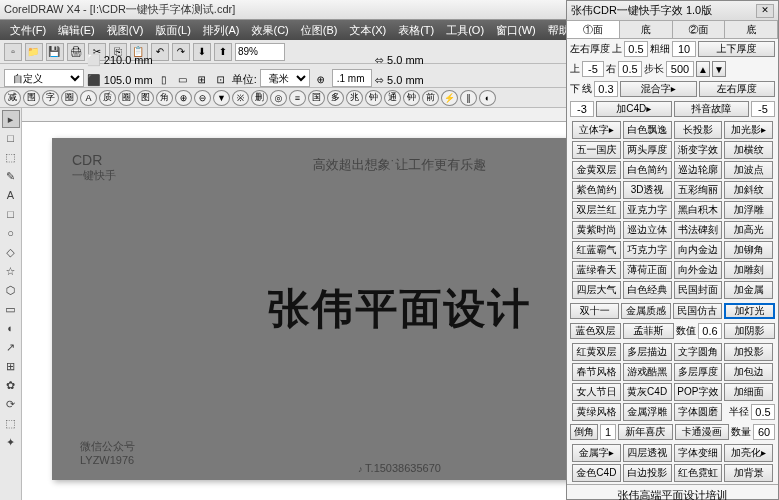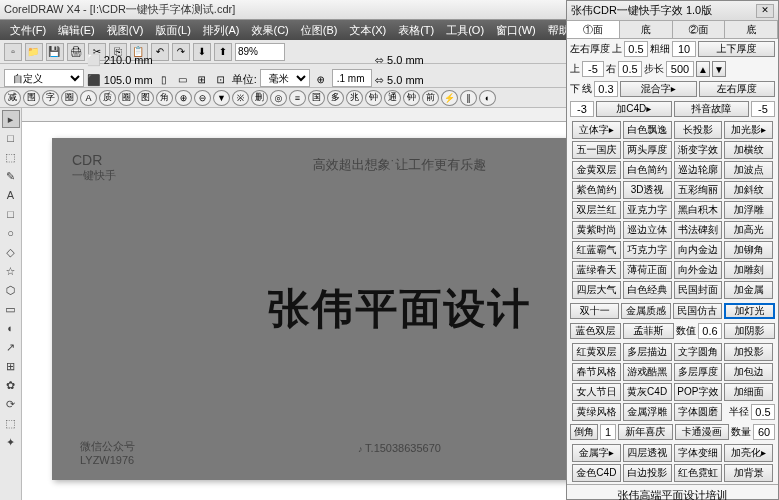--- a/index.html
+++ b/index.html
@@ -23,21 +23,21 @@
 .toolbox .tool{width:18px;height:18px;border:1px solid transparent;display:flex;align-items:center;justify-content:center;font-size:11px;color:#444}
 .toolbox .tool.sel{background:#d0d0d0;border-color:#888}
 .canvas-area{flex:1;background:#fff;position:relative;overflow:hidden}
 .ruler-h{height:14px;background:#f0f0f0;border-bottom:1px solid #aaa}
 .canvas{position:absolute;top:30px;left:30px;right:10px;bottom:20px;background:#7a7a7a;box-shadow:2px 2px 6px rgba(0,0,0,0.3)}
 .canvas .logo{position:absolute;top:14px;left:20px;color:#444;font-size:10px}
 .canvas .slogan{position:absolute;top:18px;left:50%;transform:translateX(-50%);color:#444;font-size:13px}
 .canvas .cdrlogo{position:absolute;top:14px;right:20px;color:#444;font-size:9px;text-align:right}
 .canvas .maintext{position:absolute;top:50%;left:50%;transform:translate(-50%,-50%);color:#111;font-size:42px;font-weight:900;letter-spacing:2px}
 .canvas .bl{position:absolute;bottom:14px;left:28px;color:#444;font-size:9px}
-.canvas .bc{position:absolute;bottom:26px;left:50%;transform:translateX(-50%);color:#444;font-size:9px}
+.canvas .bc{position:absolute;bottom:6px;left:50%;transform:translateX(-50%);color:#444;font-size:9px}
 .canvas .br{position:absolute;bottom:14px;right:20px;color:#444;font-size:9px}
 .canvas .qr{position:absolute;bottom:40px;right:20px;width:30px;height:30px;background:repeating-linear-gradient(45deg,#333 0 2px,#777 2px 4px)}
 .right-toolbox{width:22px;background:#e8e8e8;border-left:1px solid #bbb;display:flex;flex-direction:column;align-items:center;padding-top:2px;gap:2px}
 .right-toolbox .rt{width:18px;height:18px;font-size:10px;display:flex;align-items:center;justify-content:center;color:#444}
 .plugin{position:absolute;top:0;right:0;width:213px;height:500px;background:#f5f5f5;border:1px solid #888}
 .plugin .ptitle{background:linear-gradient(#f0f0f0,#ddd);height:20px;border-bottom:1px solid #aaa;display:flex;align-items:center;padding:0 4px;font-size:10px}
 .plugin .ptitle .cls{margin-left:auto;width:18px;height:14px;background:#ddd;border:1px solid #aaa;text-align:center;font-size:9px}
 .plugin .ptabs{display:flex;height:18px;border-bottom:1px solid #aaa}
 .plugin .ptabs .pt{flex:1;border-right:1px solid #aaa;display:flex;align-items:center;justify-content:center;background:#e8e8e8;font-size:10px}
 .plugin .ptabs .pt.act{background:#fff}

